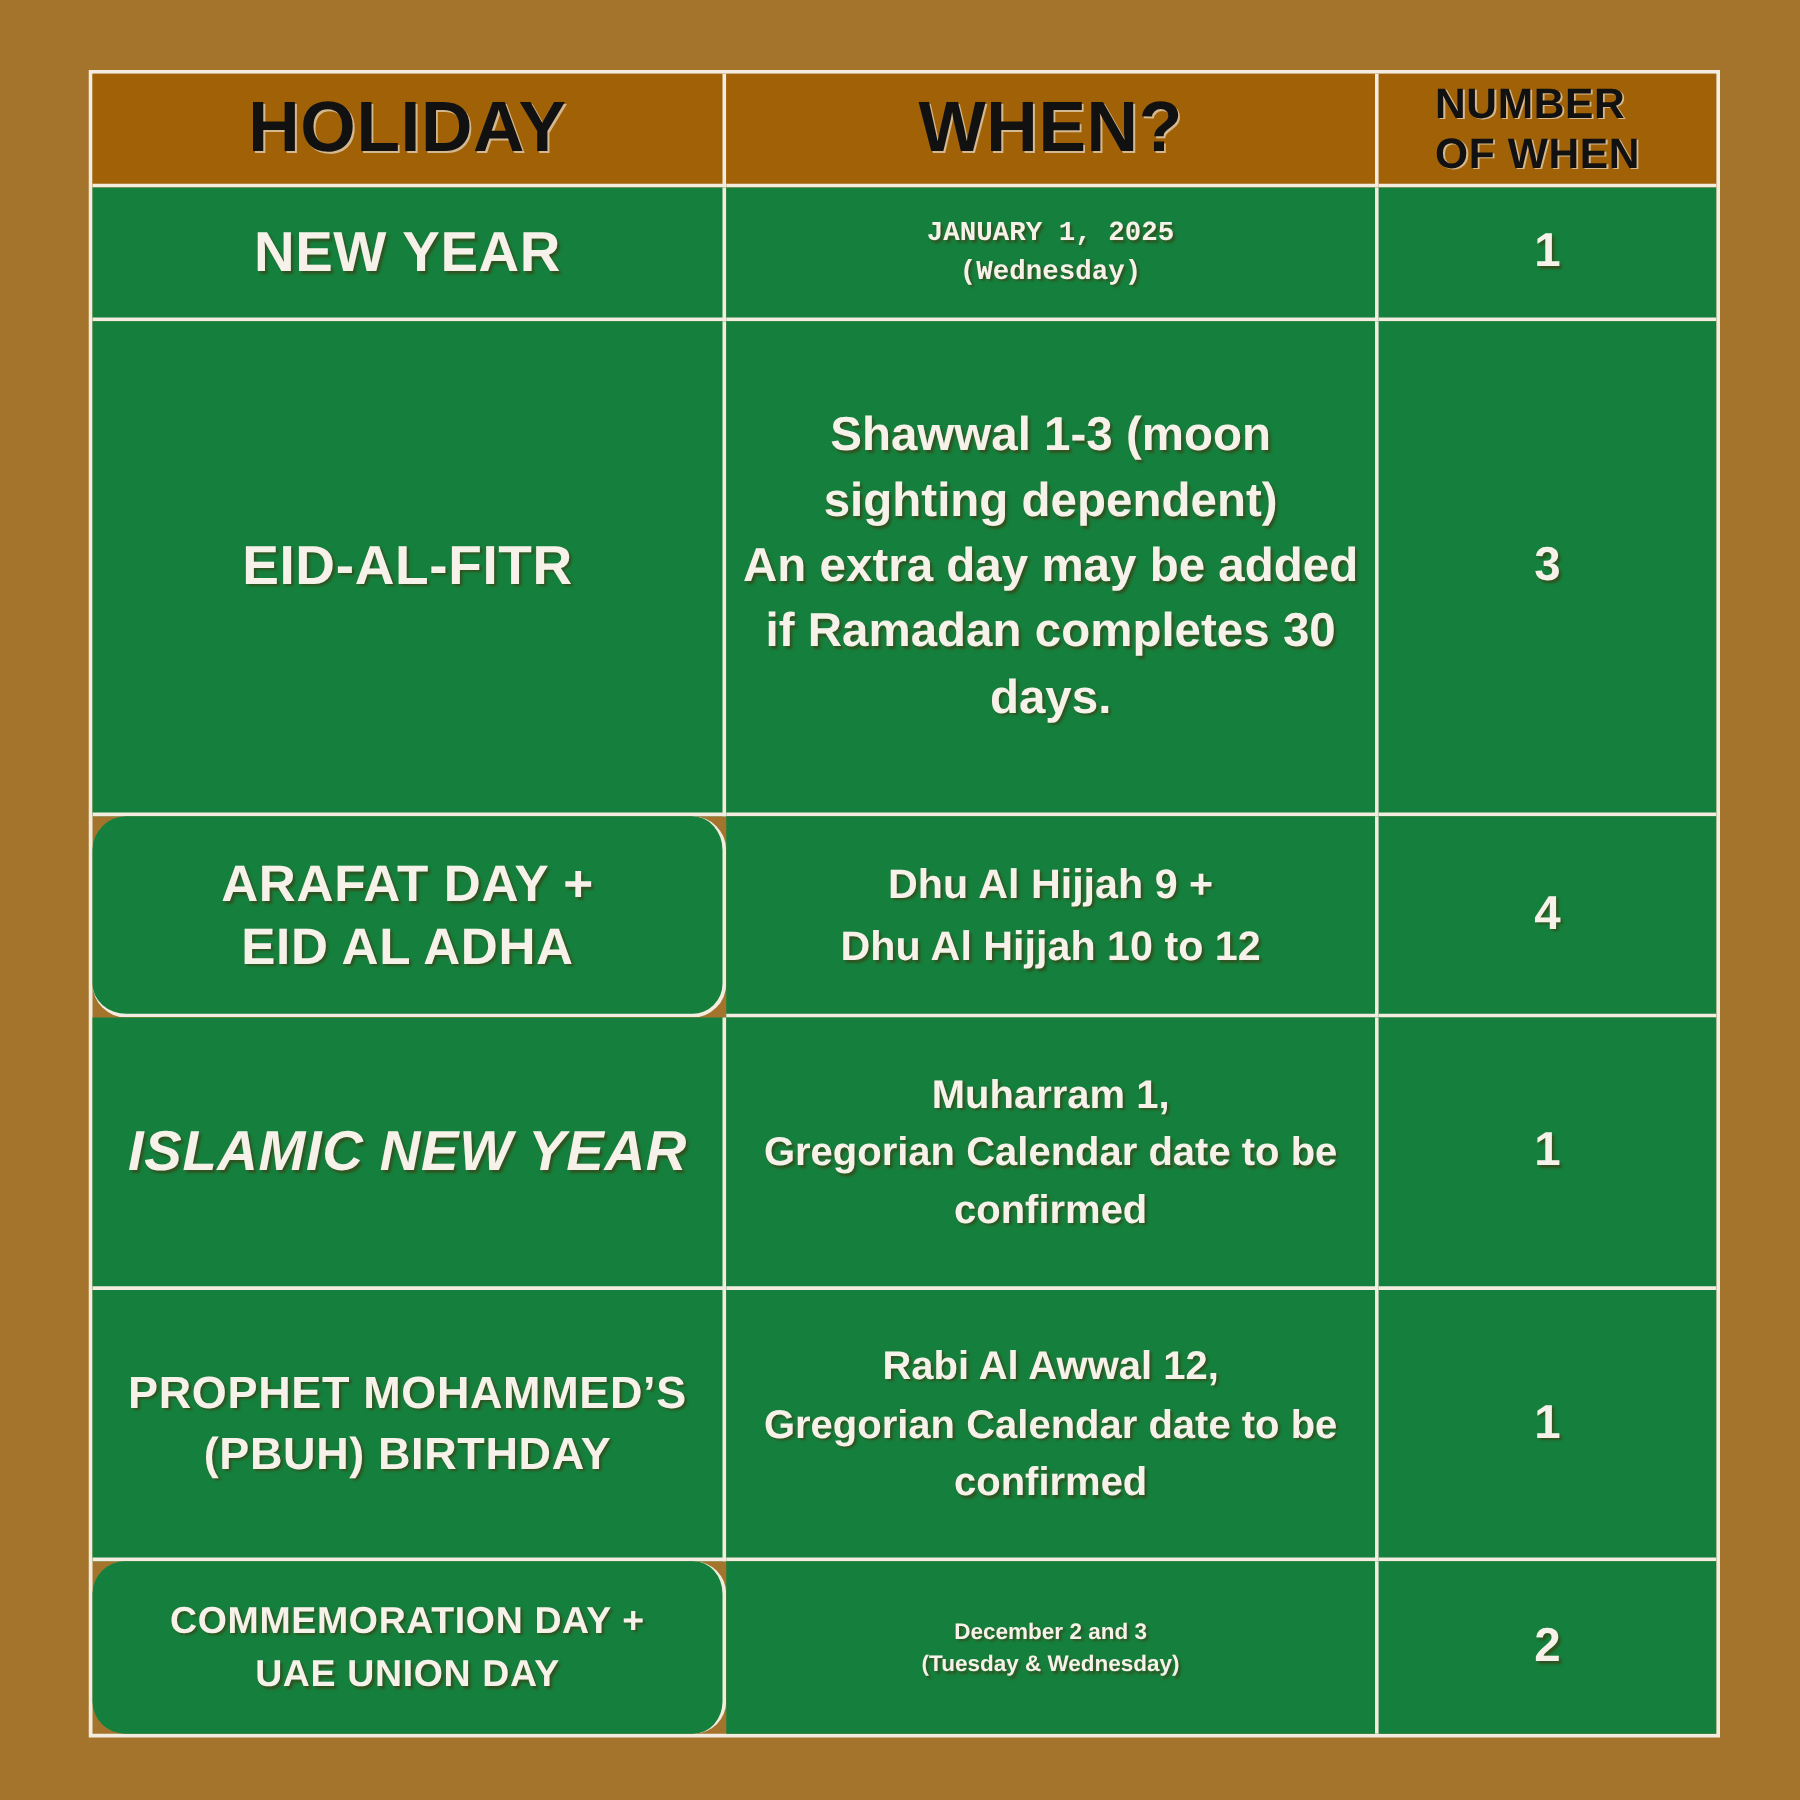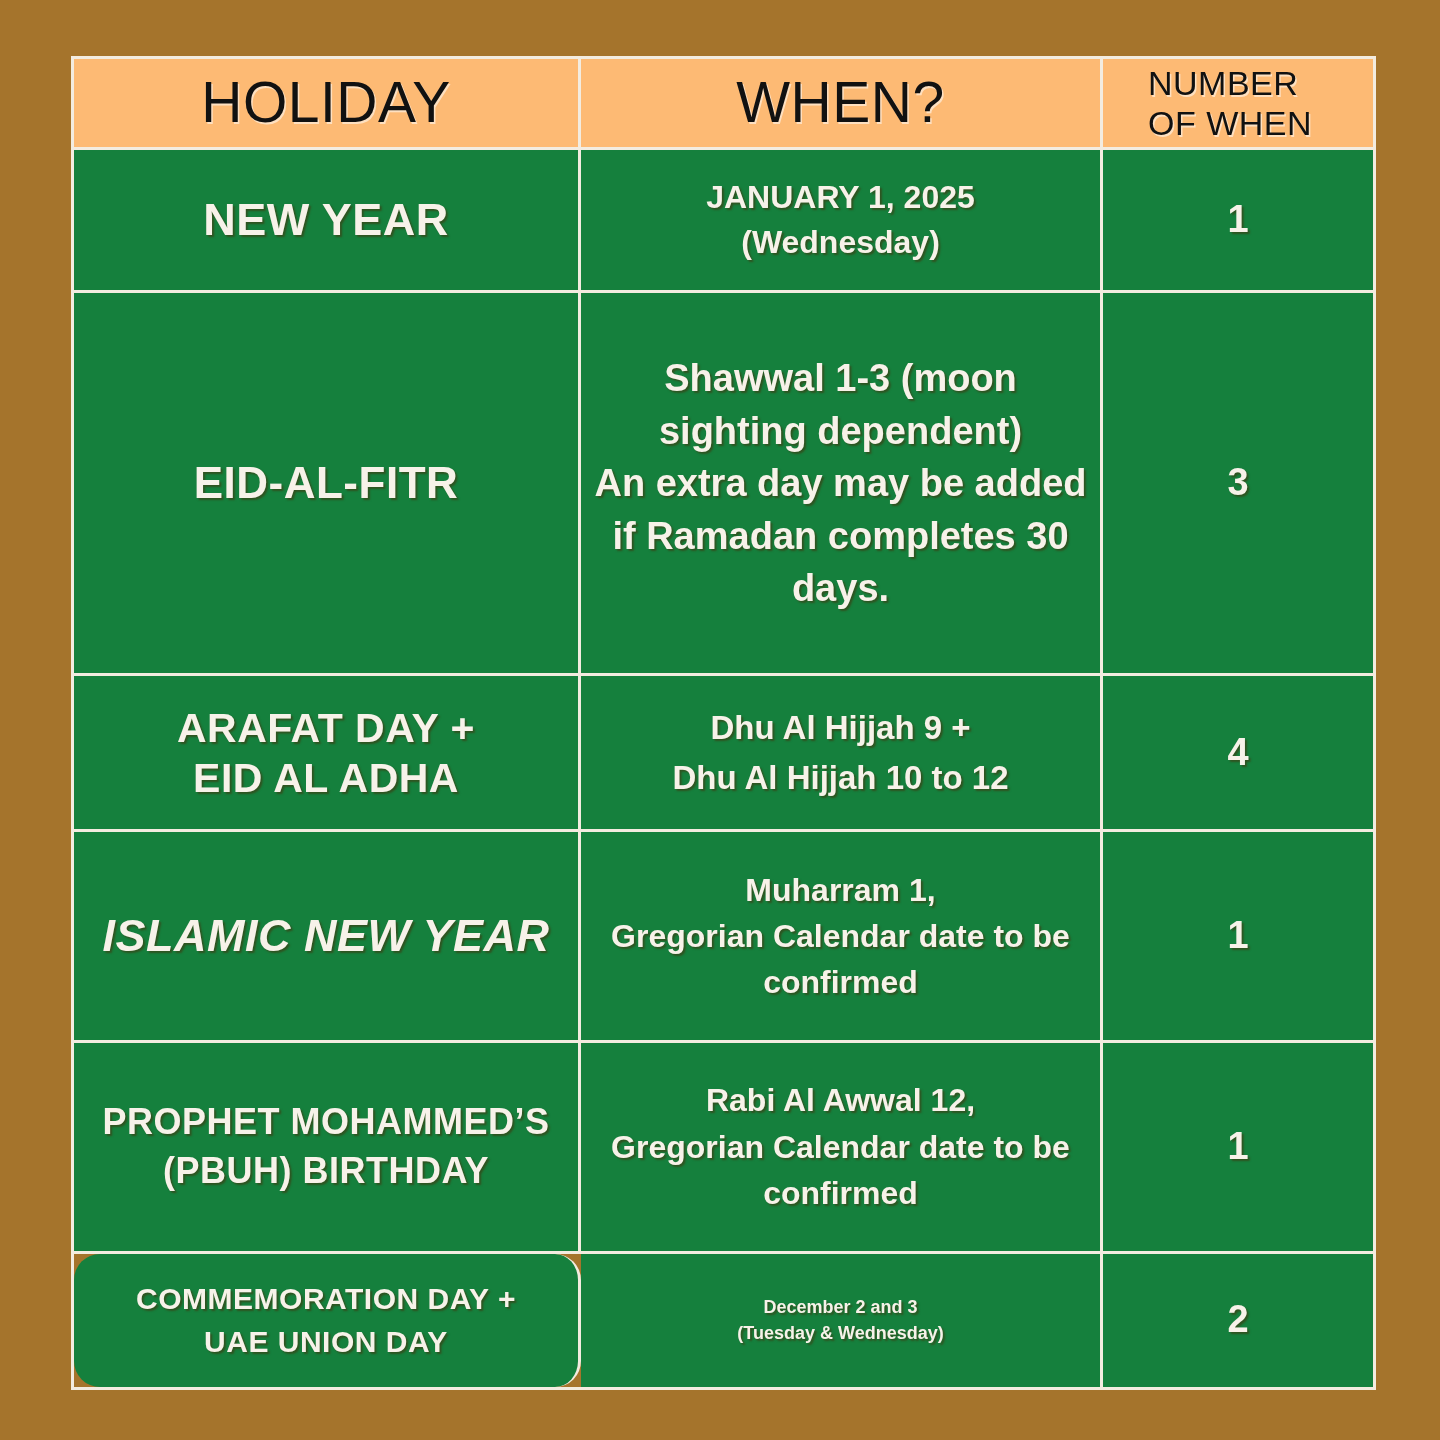--- a/index.html
+++ b/index.html
@@ -47,23 +47,23 @@
     padding: 4px 10px;
     vertical-align: middle;
     text-align: center;
   }
   .holiday-table td:last-child,
   .holiday-table th:last-child { border-right: none; }
   .holiday-table tr:last-child td { border-bottom: none; }
 
   
   thead th {
-    background: #fdba74;
+    background: #a16207;
     color: #111111;
-    font-weight: normal;
+    font-weight: bold;
     letter-spacing: 0.5px;
     text-shadow: 1.5px 1.5px 0 rgba(255,255,255,0.55);
   }
   th.h-holiday {
     font-size: 57px;
     line-height: 1.05;
   }
   th.h-when {
     font-size: 57px;
     line-height: 1.05;
@@ -93,26 +93,26 @@
     font-size: 31px;
     line-height: 1.42;
   }
   td.cell-days {
     font-size: 38px;
     line-height: 1.1;
   }
 
   
   tr[data-row="0"] td.cell-holiday { font-size: 45px; }
-  tr[data-row="0"] td.cell-when    { font-size: 32px; }
+  tr[data-row="0"] td.cell-when    { font-size: 22px; font-family: Liberation Mono, monospace; }
 
   tr[data-row="1"] td.cell-holiday { font-size: 44px; }
   tr[data-row="1"] td.cell-when    { font-size: 38px; line-height: 1.38; }
 
-  tr[data-row="2"] td.cell-holiday { font-size: 41px; }
+  tr[data-row="2"] td.cell-holiday { font-size: 41px; border-radius: 27px; }
   tr[data-row="2"] td.cell-when    { font-size: 33px; line-height: 1.5; }
 
   tr[data-row="3"] td.cell-holiday { font-size: 45px; line-height: 1.3; font-style: italic; }
   tr[data-row="3"] td.cell-when    { font-size: 32px; line-height: 1.45; }
 
   tr[data-row="4"] td.cell-holiday { font-size: 36px; line-height: 1.35; }
   tr[data-row="4"] td.cell-when    { font-size: 32px; line-height: 1.45; }
 
   tr[data-row="5"] td.cell-holiday { font-size: 30px; line-height: 1.45; border-radius: 26px; }
   tr[data-row="5"] td.cell-when    { font-size: 18px; line-height: 1.45; }

